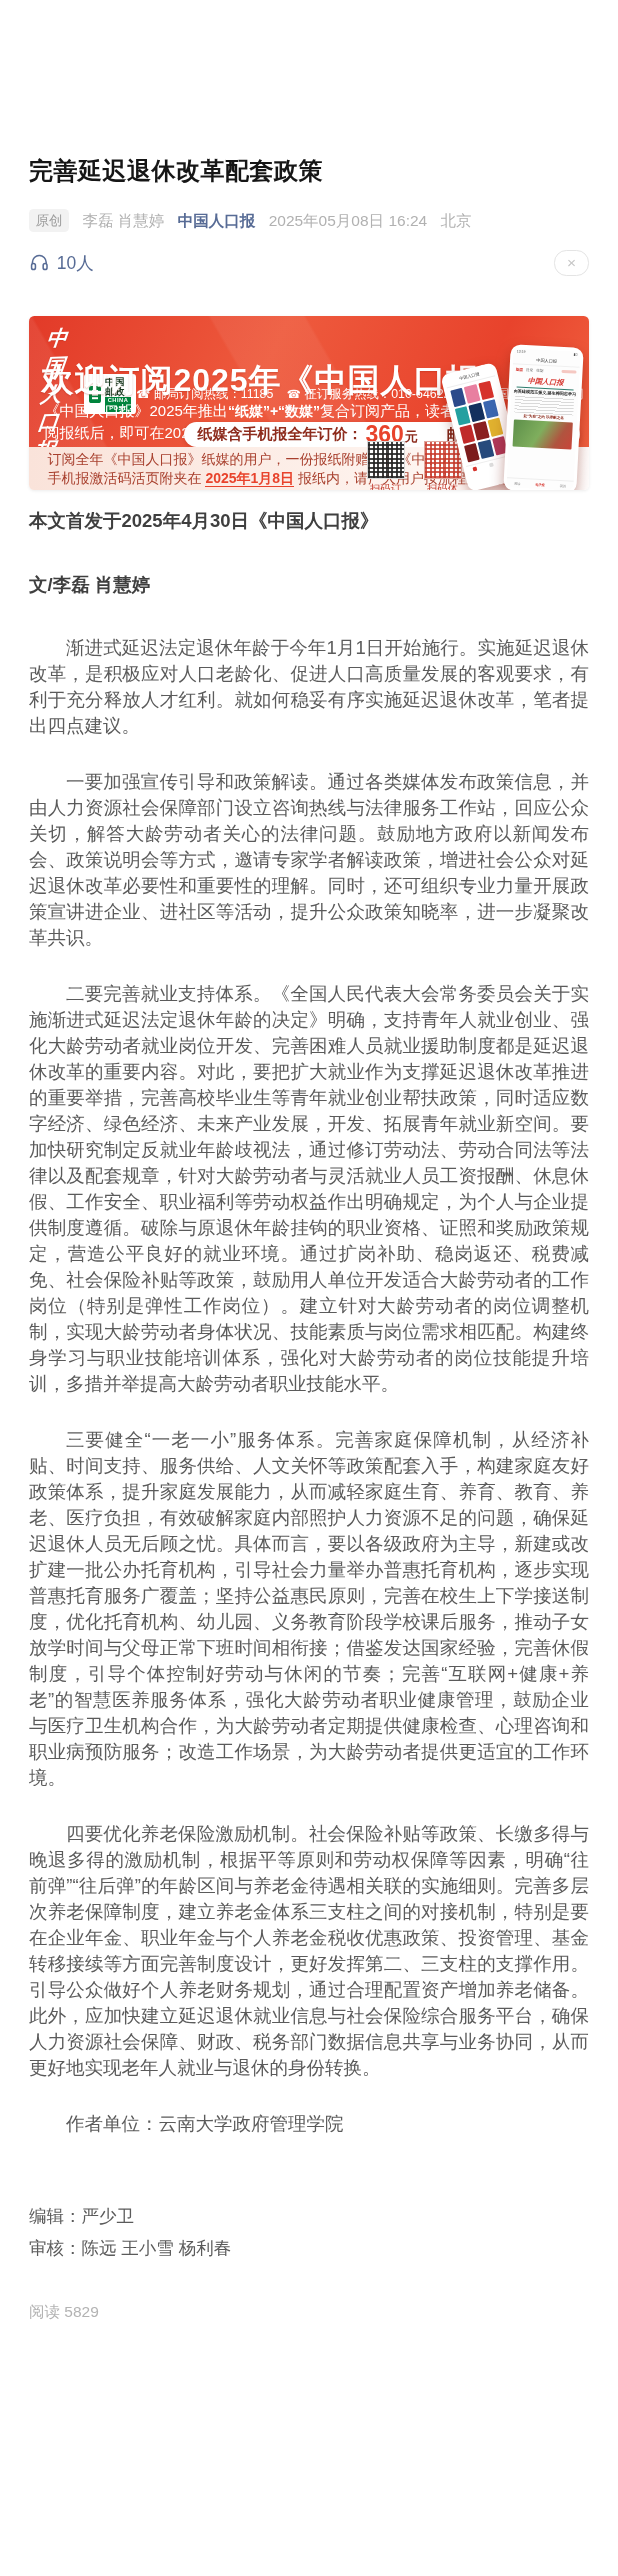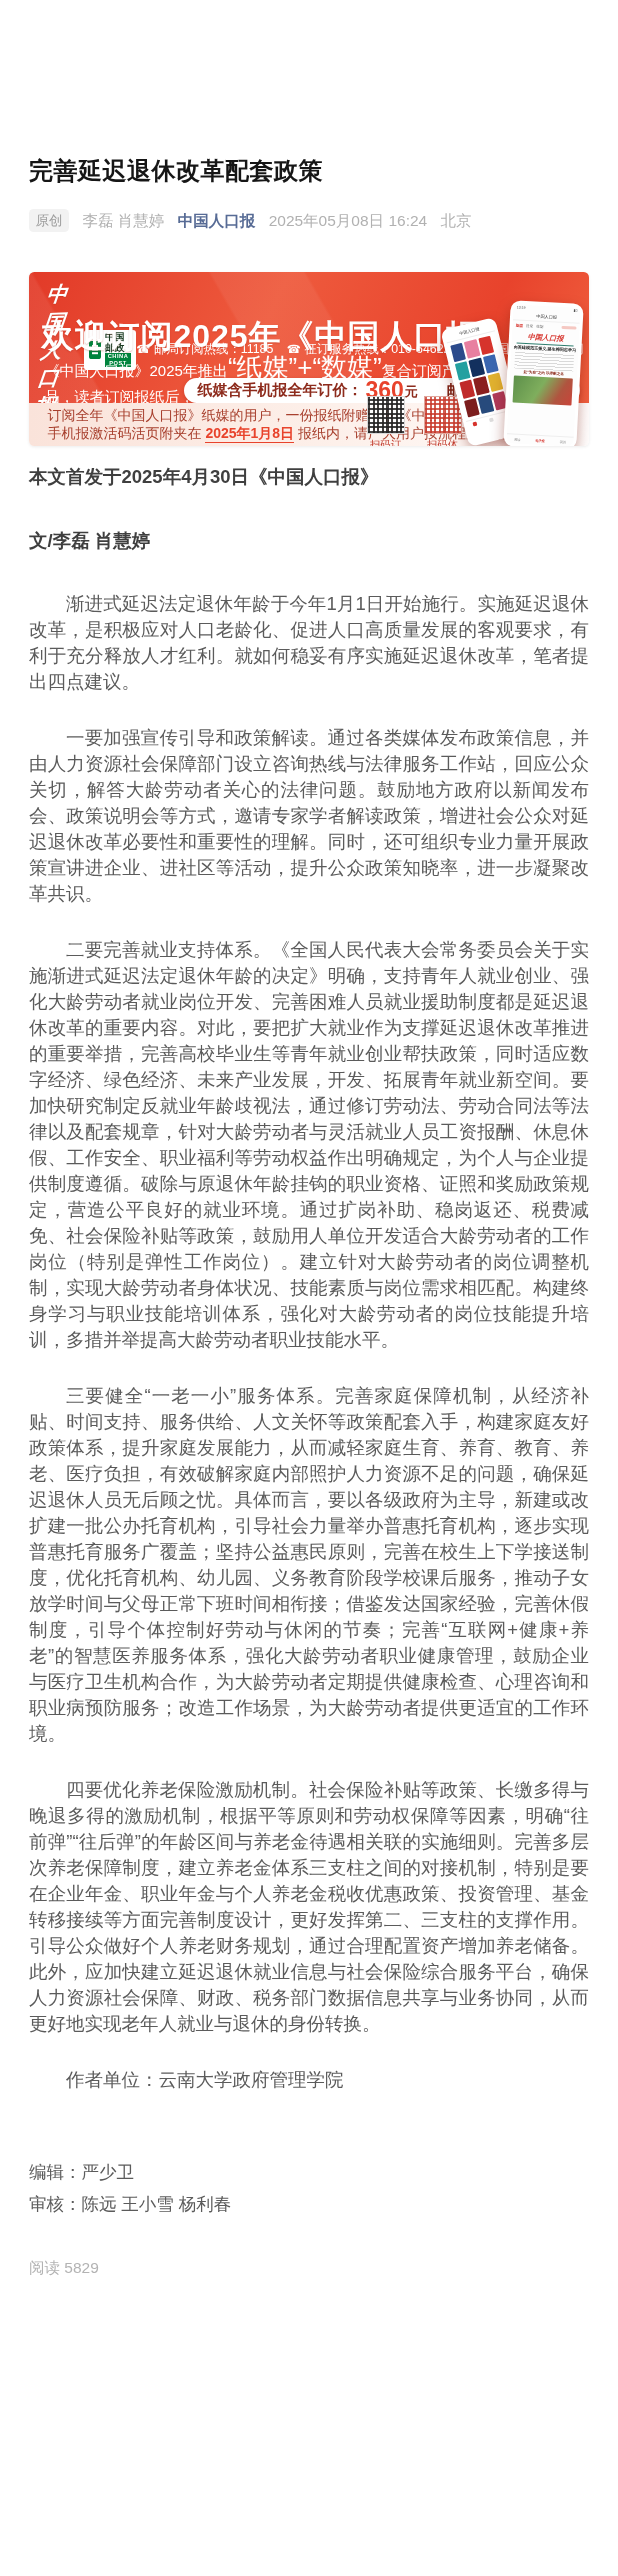--- a/index.html
+++ b/index.html
@@ -33,21 +33,21 @@
   .post-emblem{width:17.5px;height:17.5px;border-radius:2.6px;background:#00843d;position:relative;}
   .post-emblem::before{content:"";position:absolute;left:2.6px;right:2.6px;top:4.1px;height:2.1px;background:#fff;box-shadow:0 3.6px 0 #fff,0 7.2px 0 #fff;}
   .post-cn{font-size:9.8px;font-weight:700;color:#1c3b22;line-height:10.3px;}
   .post-en{font-size:5.7px;font-weight:700;color:#fff;background:#00843d;text-align:center;line-height:7.2px;letter-spacing:0.5px;}
   .hotlines{margin-left:auto;display:flex;align-items:center;gap:13.4px;color:#fff;font-size:12.4px;white-space:nowrap;}
   .hotlines .tel{display:flex;align-items:center;gap:3.6px;}
   .tel-icon{font-size:11.3px;}
   .banner-headline{position:absolute;top:43px;left:12.4px;font-size:32px;font-weight:800;color:#fff;
                    letter-spacing:1px;text-shadow:0 1px 1.5px rgba(140,20,5,.25);white-space:nowrap;}
   .banner-sub{position:absolute;top:84px;left:15.5px;width:438px;color:#fff;font-size:15px;line-height:22px;}
-  .banner-sub .big{font-size:26px;font-weight:400;margin-top:12px;}
+  .banner-sub .big{font-size:14px;font-weight:700;margin-top:12px;}
   .pill{position:absolute;top:106px;left:155px;height:25px;background:#fff;border-radius:13px;
         display:flex;align-items:center;padding:0 13.4px;box-shadow:0 1.5px 4.1px rgba(120,15,5,.25);}
   .pill-label{color:#8d2b1c;font-size:15px;font-weight:700;}
   .pill-price{color:#e8432c;font-size:23px;font-weight:800;margin:0 1px 0 3.1px;}
   .pill-unit{color:#8d2b1c;font-size:13px;font-weight:700;margin-top:4.1px;}
   .pill-postal{color:#7d2416;font-size:14.4px;font-weight:700;margin-left:29px;}
   .pill-dot{width:8.8px;height:8.8px;border-radius:50%;background:#e8432c;margin-left:15.5px;}
   .banner-pink{position:relative;height:43px;
       background:linear-gradient(90deg,#fae3da 0%,#fdf0ea 55%,#fffdfc 100%);}
   .pink-text{position:absolute;left:18.5px;top:3.1px;font-size:14px;line-height:18.5px;color:#a8402e;}
@@ -114,20 +114,33 @@
     <h1 class="title">完善延迟退休改革配套政策</h1>
 
     <div class="byline">
       <span class="orig-badge">原创</span>
       <span class="authors">李磊 肖慧婷</span>
       <span class="account">中国人口报</span>
       <span class="datetime">2025年05月08日 16:24</span>
       <span class="location">北京</span>
     </div>
 
+    <div class="audio-row">
+      <span>
+        <svg width="20.6" height="20.6" viewBox="0 0 24 24" fill="none" stroke="#576b95" stroke-width="1.8" stroke-linecap="round">
+          <path d="M4 14v-2a8 8 0 0 1 16 0v2"></path>
+          <rect x="3" y="13.5" width="4.5" height="7" rx="2.2" fill="#fff"></rect>
+          <rect x="16.5" y="13.5" width="4.5" height="7" rx="2.2" fill="#fff"></rect>
+        </svg>
+      </span>
+      <span>10人</span>
+      <div class="close-pill">
+        <span>×</span>
+      </div>
+    </div>
 
     <div class="banner">
       <div class="banner-red">
         <div class="banner-top">
           <span class="masthead">中国人口报</span>
           <span class="seal" style="background:#fff;"></span>
           <div class="post-logo">
             <div class="post-emblem"></div>
             <div>
               <div class="post-cn">中国邮政</div>

